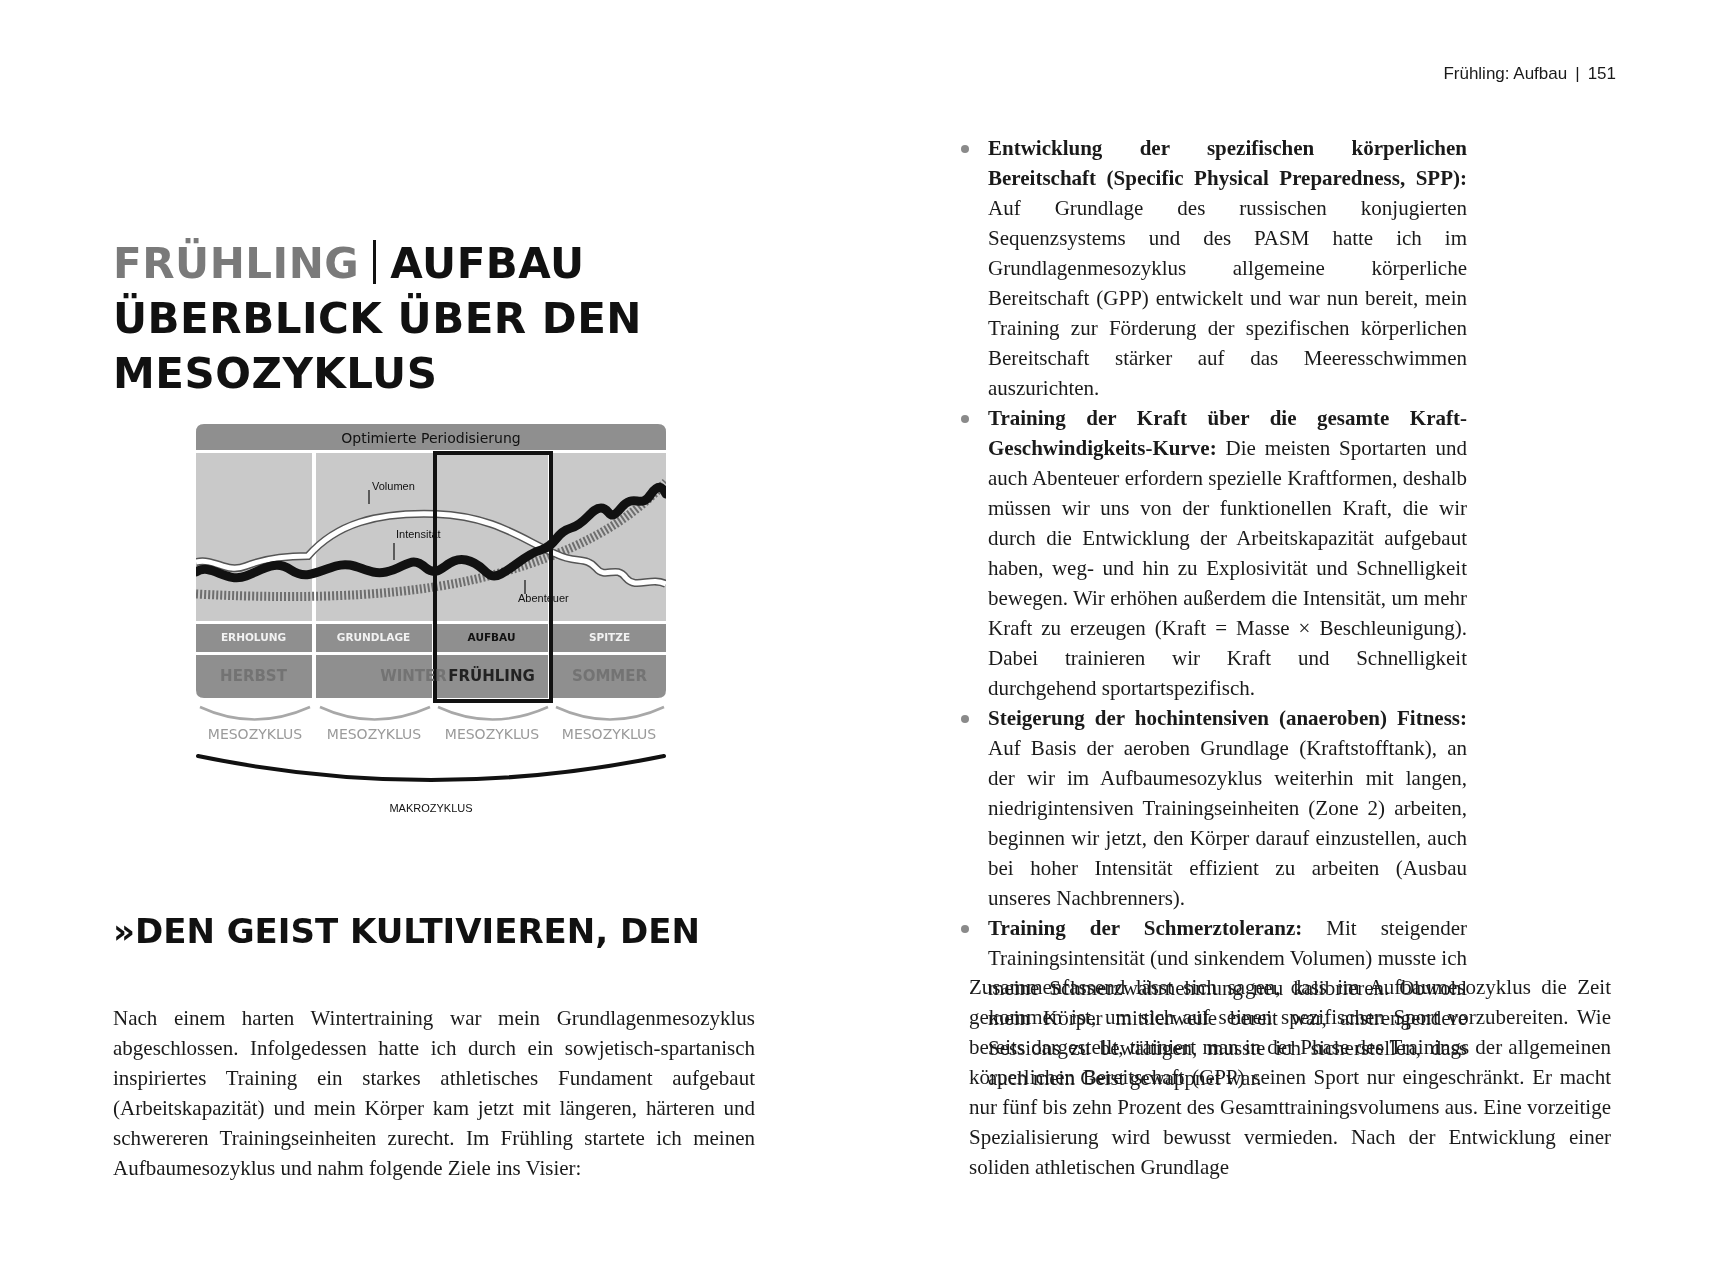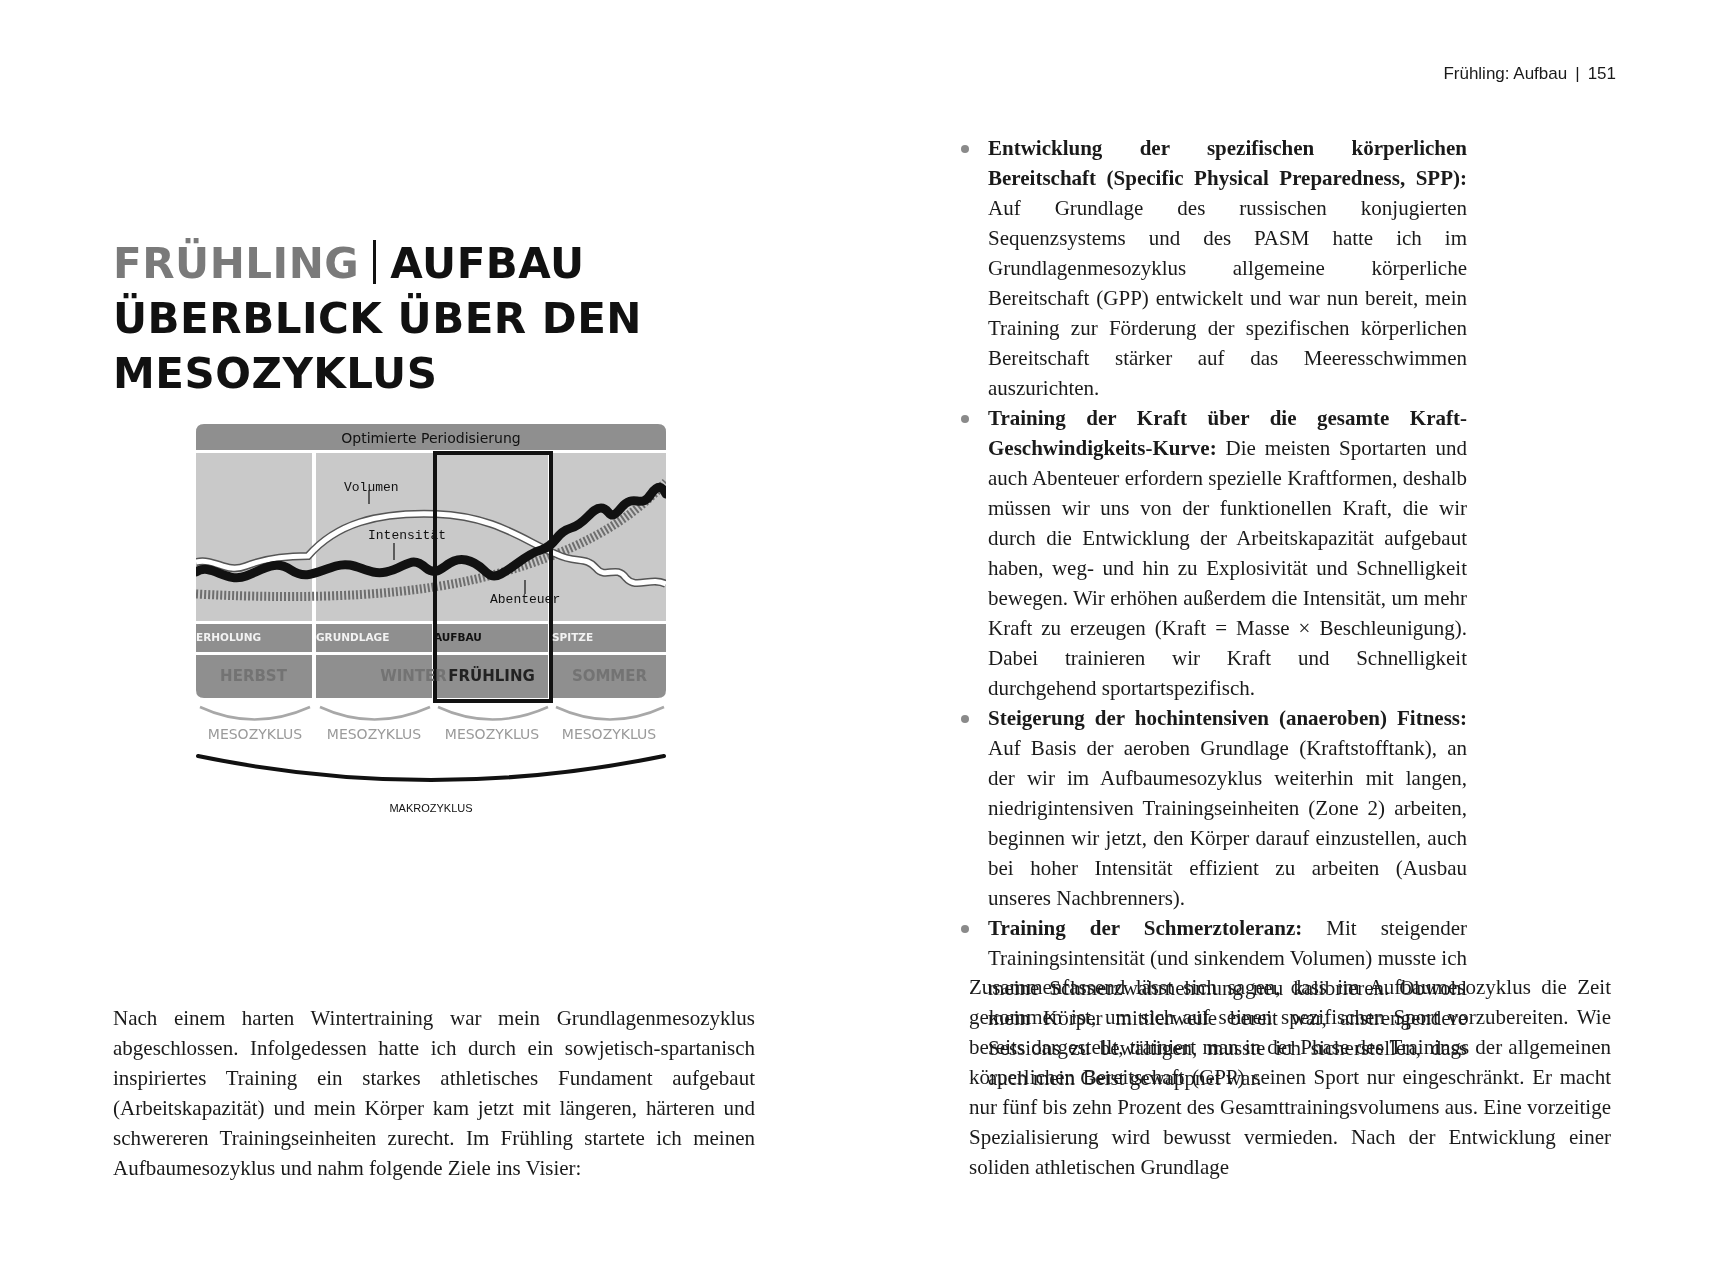--- a/index.html
+++ b/index.html
@@ -10,22 +10,22 @@
   .running-head { position: absolute; right: 97px; top: 64px; font-family: "Liberation Sans", sans-serif; font-size: 17px; color: #1a1a1a; }
   .running-head .sep { margin: 0 8px; }
 
   .chapter-title { position: absolute; left: 113px; top: 208px; width: 560px; font-family: "DejaVu Sans", sans-serif; font-weight: bold; font-size: 42px; line-height: 55px; letter-spacing: 0.5px; color: #111; }
   .chapter-title .season { color: #7a7a7a; }
   .chapter-title .bar { display: inline-block; width: 3px; height: 44px; background: #111; margin: 0 14px 0 14px; vertical-align: -6px; }
 
   .figure { position: absolute; left: 196px; top: 424px; width: 470px; height: 400px; }
   .figure svg { position: absolute; left: 0; top: 0; }
   .fig-title { position: absolute; left: 0; top: 0; width: 470px; height: 26px; text-align: center; font-family: "DejaVu Sans", sans-serif; font-size: 14px; line-height: 28px; color: #111; }
-  .fig-label { position: absolute; font-family: Liberation Mono, monospace; font-size: 13px; color: #111; }
-  .phase-label { position: absolute; top: 200px; width: 115px; text-align: left; font-family: "DejaVu Sans", sans-serif; font-weight: bold; font-size: 10.5px; line-height: 26px; color: #f2f2f2; }
+  .fig-label { position: absolute; font-family: Liberation Sans, sans-serif; font-size: 11px; color: #111; margin-left: 28px; }
+  .phase-label { position: absolute; top: 200px; width: 115px; text-align: center; font-family: "DejaVu Sans", sans-serif; font-weight: bold; font-size: 10.5px; line-height: 26px; color: #f2f2f2; }
   .phase-label.active { color: #111; }
   .season-label { position: absolute; top: 230px; width: 115px; text-align: center; font-family: "DejaVu Sans", sans-serif; font-weight: bold; font-size: 15px; line-height: 44px; color: #737373; }
   .season-label.active { color: #222; }
   .meso-label { position: absolute; top: 302px; width: 118px; text-align: center; font-family: "DejaVu Sans", sans-serif; font-size: 14px; color: #9a9a9a; }
   .makro-label { position: absolute; left: 0; top: 378px; width: 470px; text-align: center; font-family: Liberation Sans, sans-serif; font-size: 11px; color: #111; }
 
   .section-heading { position: absolute; left: 113px; top: 880px; width: 640px; font-family: "DejaVu Sans", sans-serif; font-weight: bold; font-size: 34px; line-height: 47px; color: #111; }
 
   .body-text { font-family: "Liberation Serif", serif; font-size: 21px; line-height: 30px; color: #1a1a1a; text-align: justify; hyphens: manual; }
   .intro-para { position: absolute; left: 113px; top: 1003px; width: 642px; margin: 0; }
@@ -105,21 +105,21 @@
 
     <div class="meso-label" style="left:0px;">MESOZYKLUS</div>
     <div class="meso-label" style="left:119px;">MESOZYKLUS</div>
     <div class="meso-label" style="left:237px;">MESOZYKLUS</div>
     <div class="meso-label" style="left:354px;">MESOZYKLUS</div>
 
     <div class="makro-label">MAKROZYKLUS</div>
   </div>
 
   <h2 class="section-heading">
-    <br>
+    <span>»DEN GEIST KULTIVIEREN, DEN</span><br>
   </h2>
 
   <p class="body-text intro-para">Nach einem harten Wintertraining war mein Grundlagenmesozyklus abgeschlossen. Infolgedessen hatte ich durch ein sowjetisch-spartanisch inspiriertes Training ein starkes athletisches Fundament aufgebaut (Arbeitskapazität) und mein Körper kam jetzt mit längeren, härteren und schwereren Trainingseinheiten zurecht. Im Frühling startete ich meinen Aufbaumesozyklus und nahm folgende Ziele ins Visier:</p>
 </div>
 
 <div class="page-right">
   <div class="running-head">
     <span>Frühling: Aufbau</span><span class="sep">|</span><span>151</span>
   </div>
 

